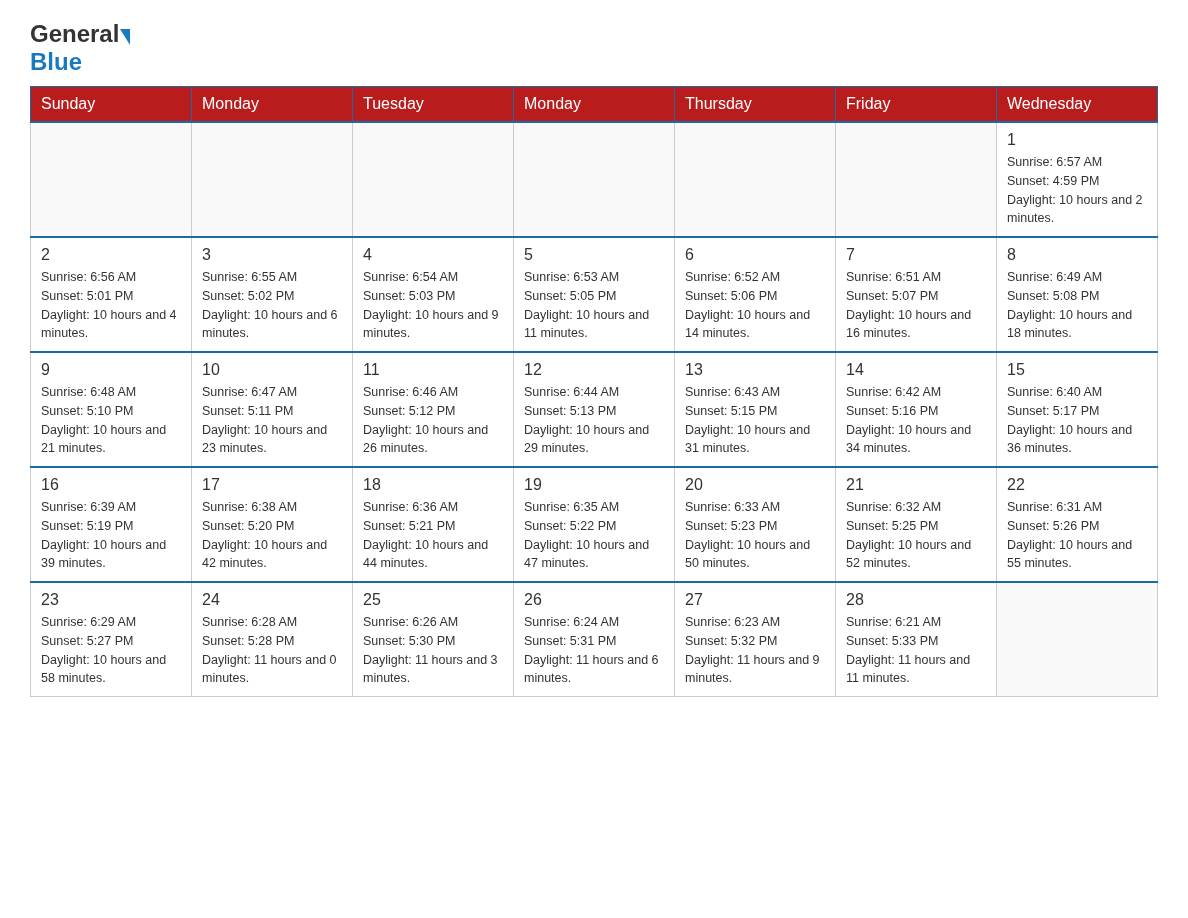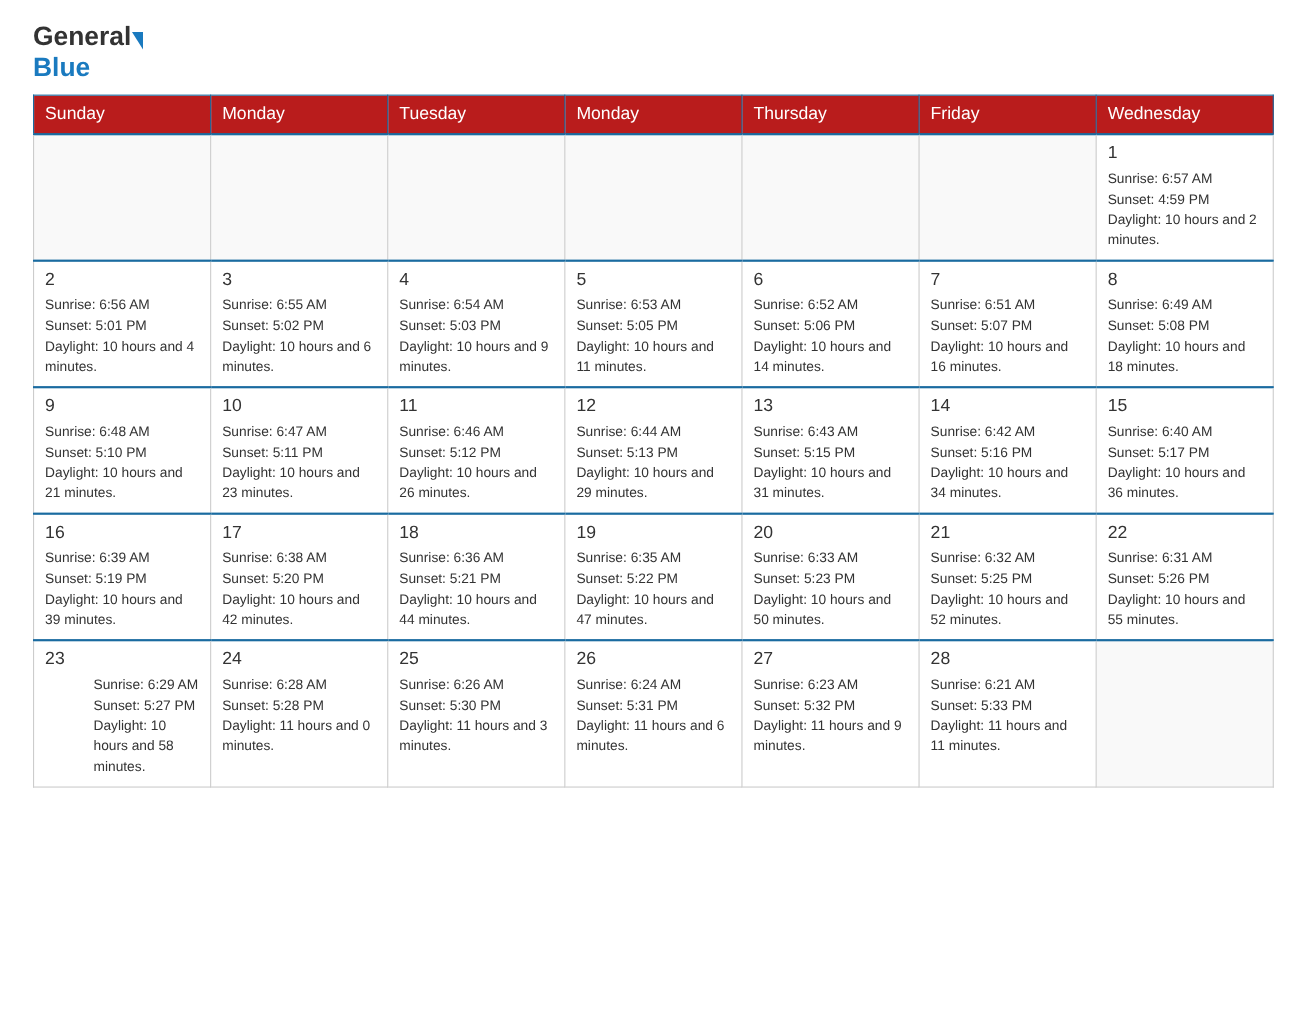--- a/index.html
+++ b/index.html
@@ -273,21 +273,21 @@
         <td>
           <span class="day-number">22</span>
           <div class="day-info" style="white-space: pre-line;">Sunrise: 6:31 AM
 Sunset: 5:26 PM
 Daylight: 10 hours and 55 minutes.</div>
         </td>
       </tr>
       <tr>
         <td>
           <span class="day-number">23</span>
-          <div class="day-info" style="white-space: pre-line; margin-left: 44px;">Sunrise: 6:29 AM
+          <div class="day-info" style="white-space: pre-line;">Sunrise: 6:29 AM
 Sunset: 5:27 PM
 Daylight: 10 hours and 58 minutes.</div>
         </td>
         <td>
           <span class="day-number">24</span>
           <div class="day-info" style="white-space: pre-line;">Sunrise: 6:28 AM
 Sunset: 5:28 PM
 Daylight: 11 hours and 0 minutes.</div>
         </td>
         <td>

